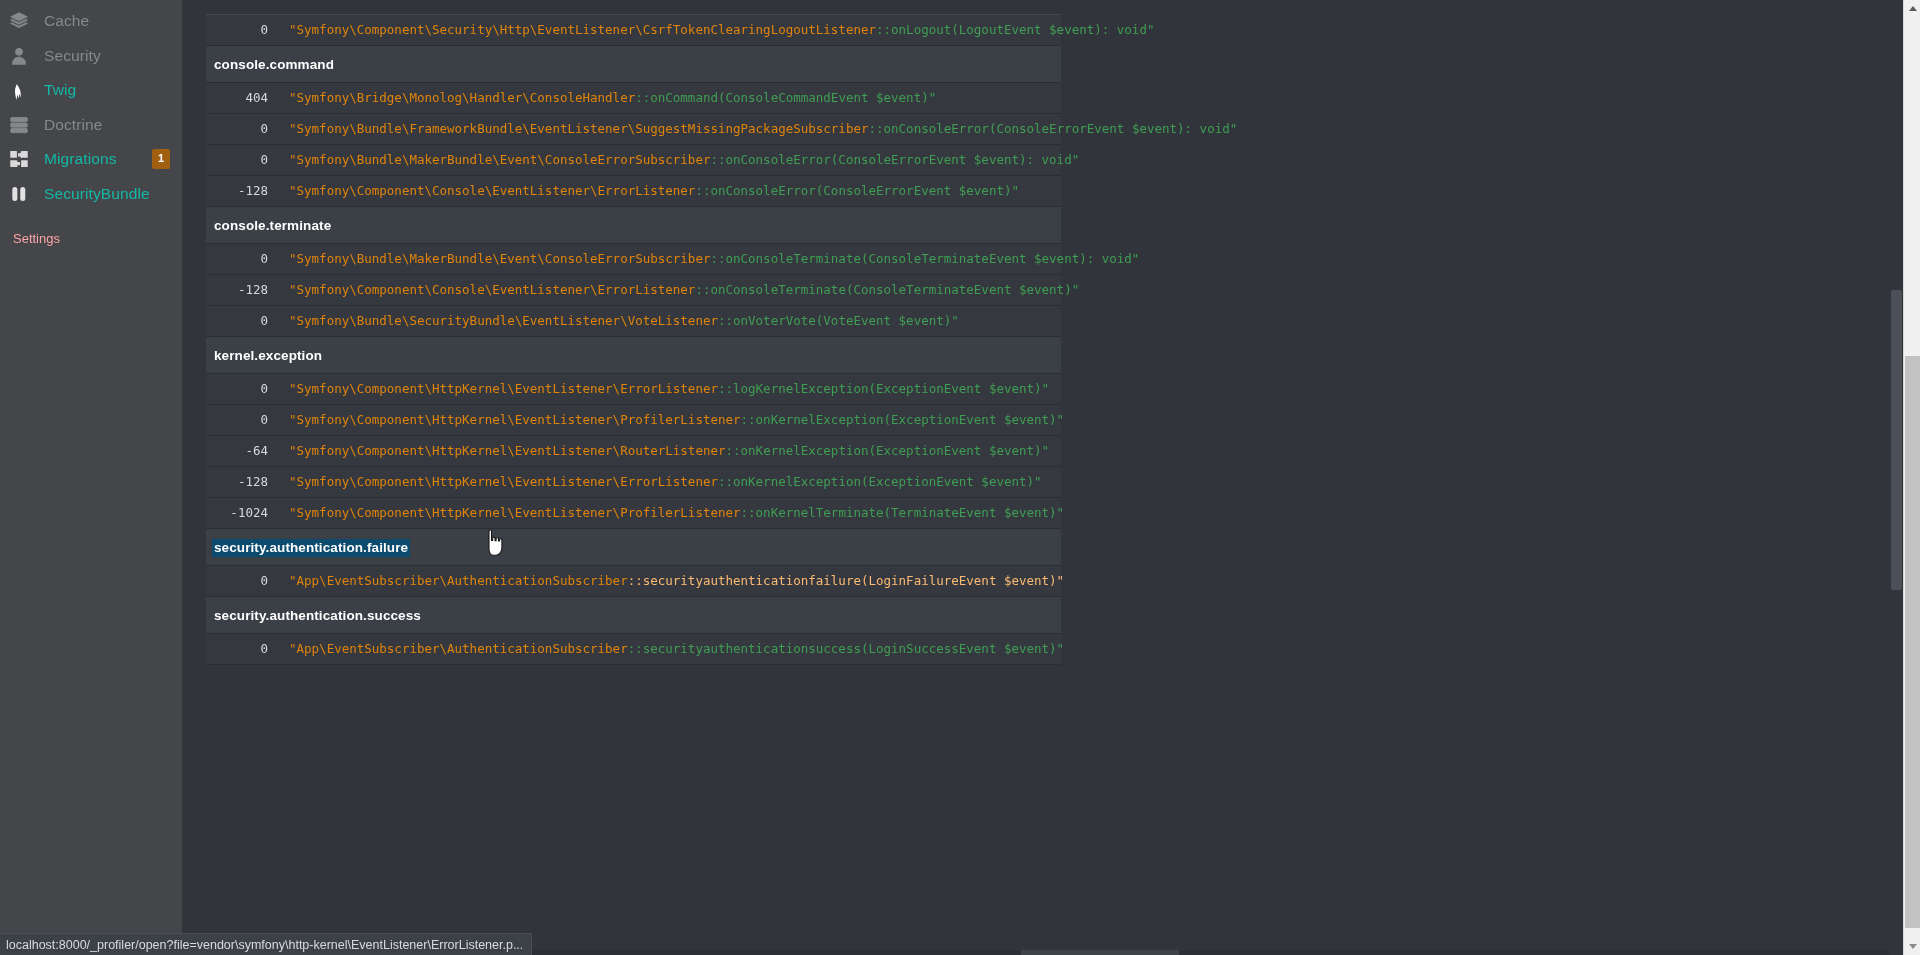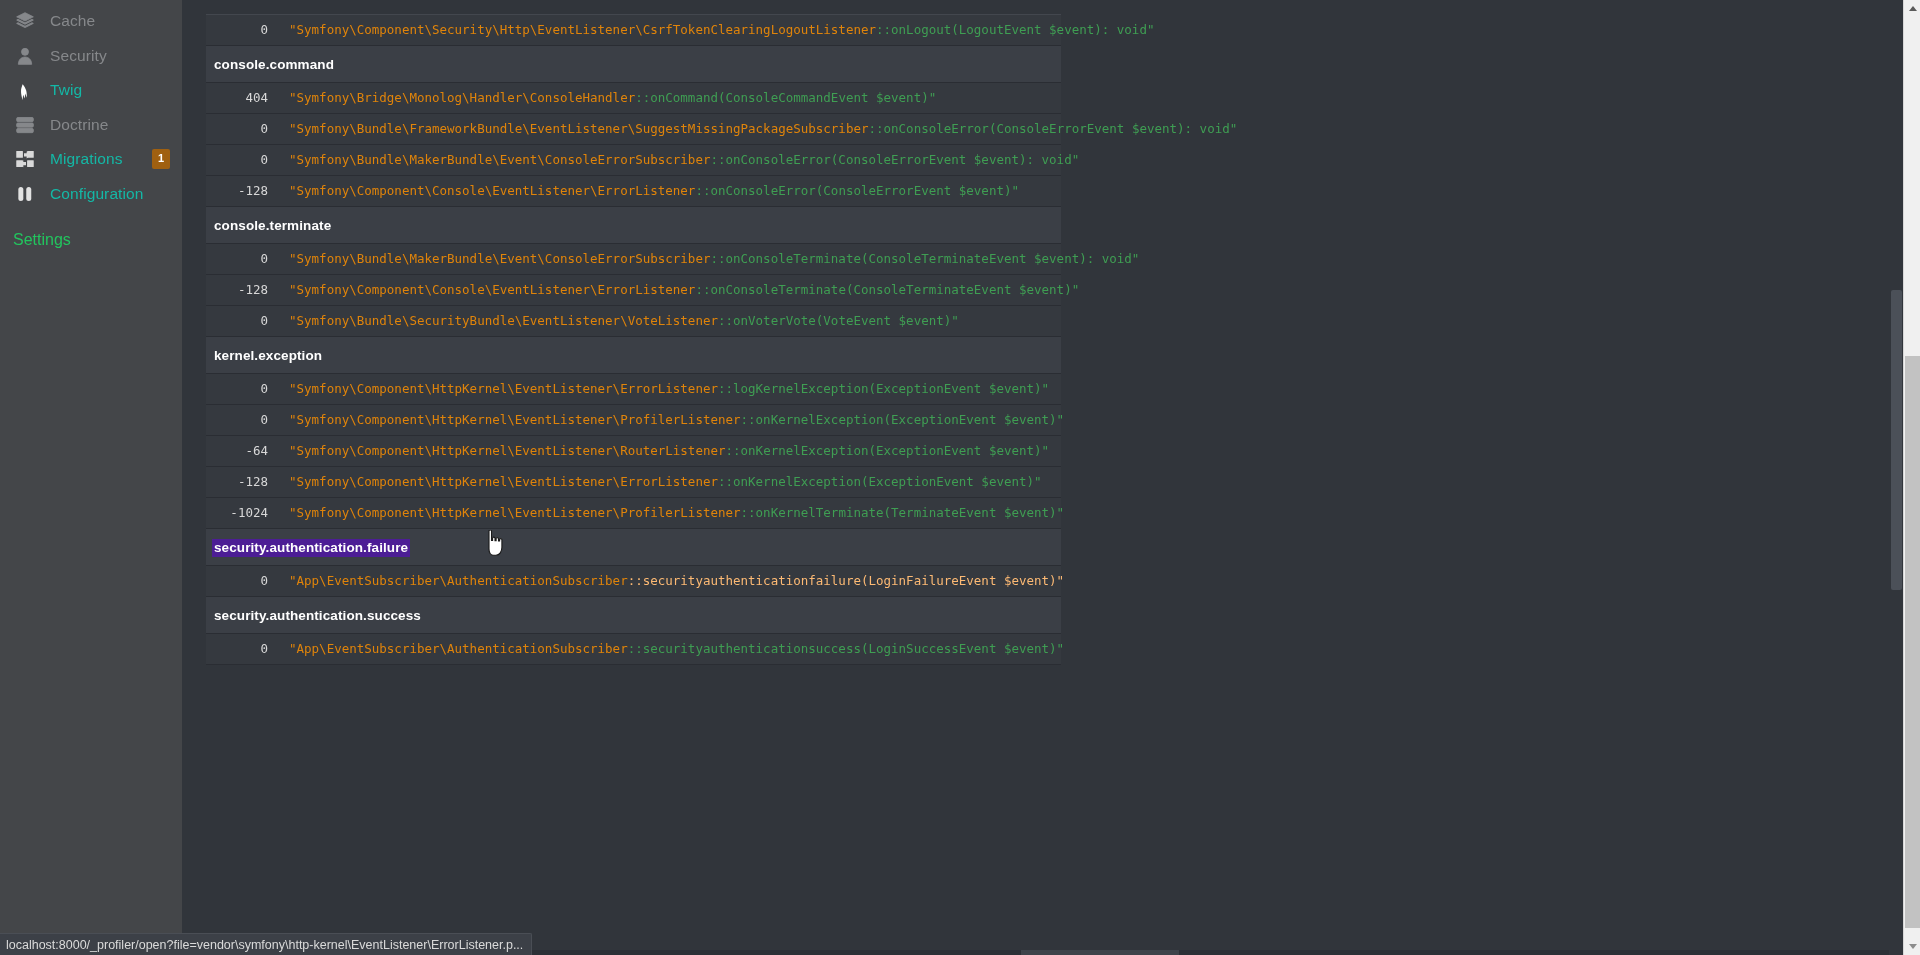--- a/index.html
+++ b/index.html
@@ -24,21 +24,21 @@
     background: #444649;
     height: 955px;
     padding-top: 4px;
     position: relative;
     z-index: 5;
   }
   .sb-item {
     display: flex;
     align-items: center;
     height: 34.5px;
-    padding-left: 10px;
+    padding-left: 4px;
     cursor: pointer;
     position: relative;
   }
   .sb-ico {
     width: 30px; flex: 0 0 30px;
     height: 22px;
     display: flex; align-items: center; justify-content: center;
     margin-right: 10px;
   }
   .sb-label {
@@ -54,22 +54,22 @@
     right: 12px;
     background: #a06010;
     color: #ffffff;
     font-size: 11px;
     font-weight: bold;
     line-height: 1;
     padding: 4px 6px 5px 6px;
     border-radius: 2px;
   }
   .sb-settings {
-    font-size: 16px;
-    color: #22c55e;
+    font-size: 13px;
+    color: #fca5a5;
     padding-left: 13px;
     margin-top: 20px;
   }
 
   
   .main {
     flex: 1 1 auto;
     position: relative;
     background: #31353b;
     height: 955px;
@@ -297,21 +297,21 @@
         </div>
         <div class="sb-item">
           <span class="sb-ico">
             <svg width="20" height="20" viewBox="0 0 24 24">
               <g fill="#e2e2e2">
                 <rect x="4" y="3.5" width="6" height="17" rx="3"></rect>
                 <rect x="13.5" y="3.5" width="6" height="17" rx="3"></rect>
               </g>
             </svg>
           </span>
-          <span class="sb-label">Configuration</span>
+          <span class="sb-label">SecurityBundle</span>
         </div>
       </div>
     <div class="sb-settings">Settings</div>
   </nav>
 
   <main class="main">
     <div class="content-wrap" style="top: 13.5px;">
       <table class="table">
         <tbody id="table-body">
             <tr class="lst-row">
@@ -369,21 +369,21 @@
             </tr>
             <tr class="lst-row">
               <td class="col-prio">-128</td>
               <td class="col-call"><span class="cls" style="color: rgb(224, 132, 10);">"Symfony\Component\HttpKernel\EventListener\ErrorListener</span><span class="mth" style="color: rgb(63, 158, 83);">::onKernelException(ExceptionEvent $event)"</span></td>
             </tr>
             <tr class="lst-row">
               <td class="col-prio">-1024</td>
               <td class="col-call"><span class="cls" style="color: rgb(224, 132, 10);">"Symfony\Component\HttpKernel\EventListener\ProfilerListener</span><span class="mth" style="color: rgb(63, 158, 83);">::onKernelTerminate(TerminateEvent $event)"</span></td>
             </tr>
             <tr class="grp-row">
-              <td colspan="2"><span class="grp-name sel" style="background: #4c1d95;">security.authentication.failure</span></td>
+              <td colspan="2"><span class="grp-name sel" style="background: #0c4a6e;">security.authentication.failure</span></td>
             </tr>
             <tr class="lst-row">
               <td class="col-prio">0</td>
               <td class="col-call"><span class="cls" style="color: rgb(224, 132, 10);">"App\EventSubscriber\AuthenticationSubscriber</span><span class="mth" style="color: #fdba74;">::securityauthenticationfailure(LoginFailureEvent $event)"</span></td>
             </tr>
             <tr class="grp-row">
               <td colspan="2"><span class="grp-name">security.authentication.success</span></td>
             </tr>
             <tr class="lst-row">
               <td class="col-prio">0</td>

